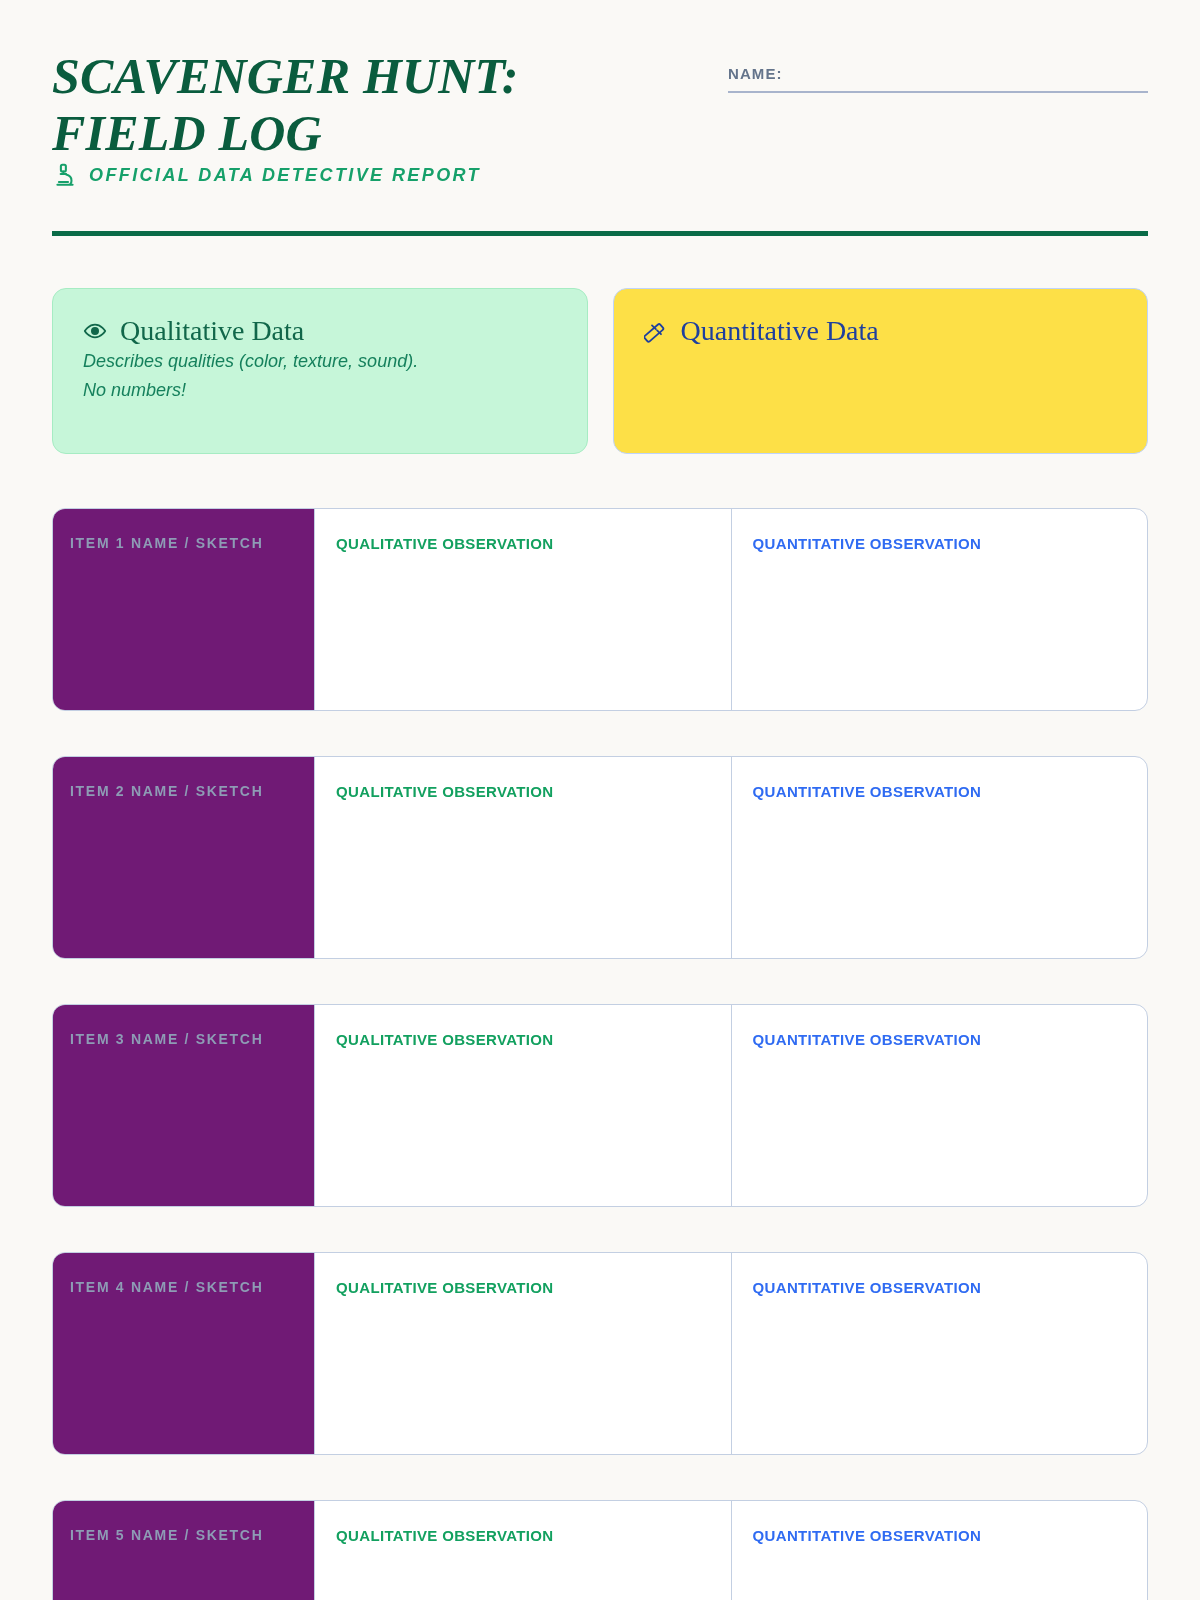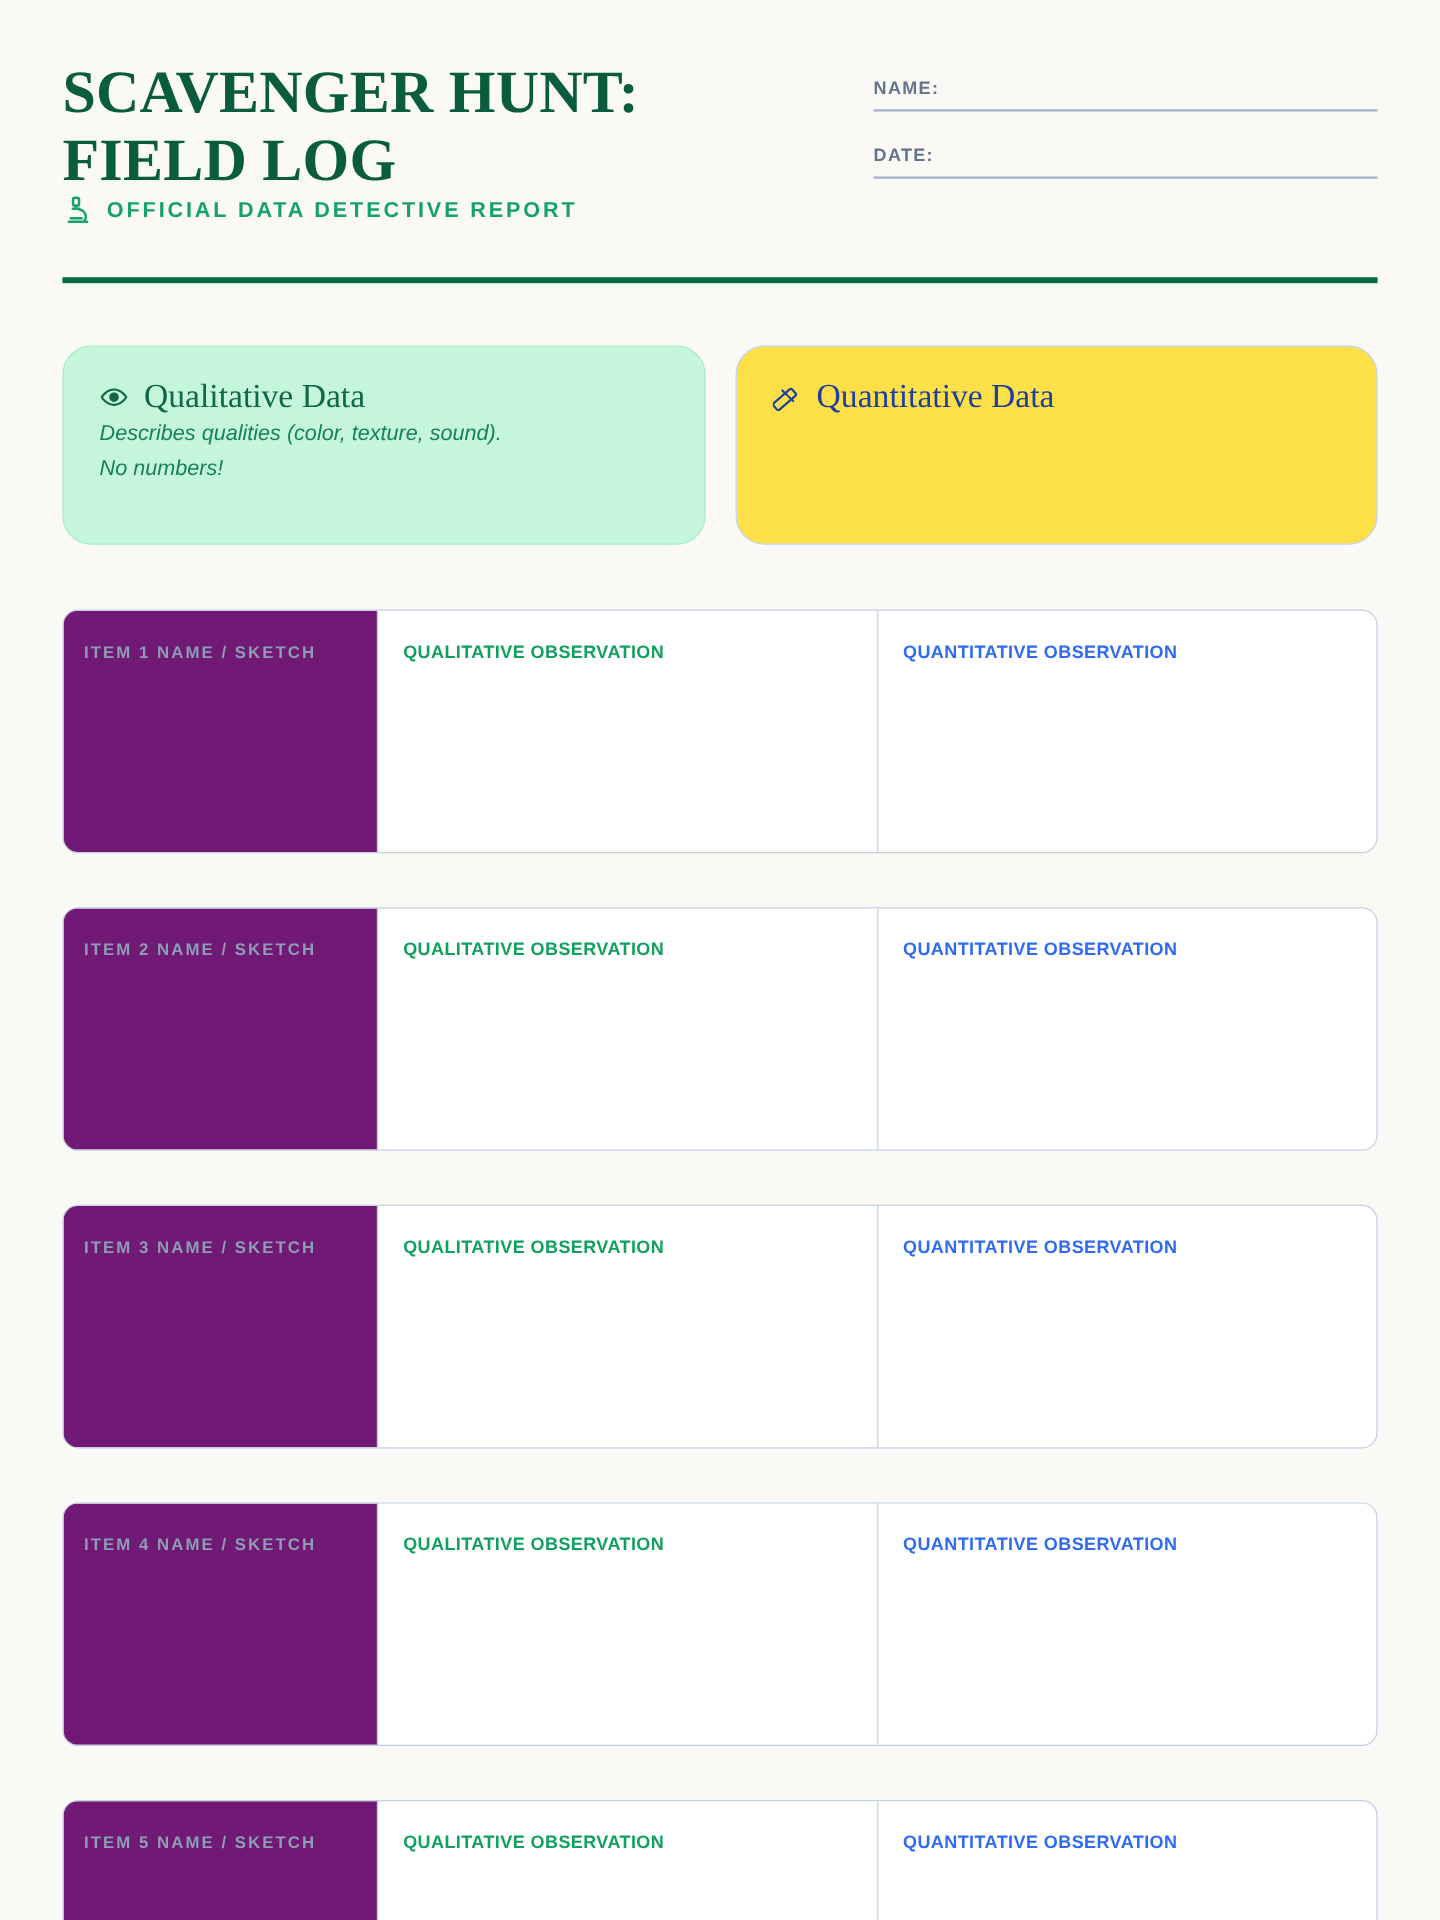--- a/index.html
+++ b/index.html
@@ -25,21 +25,21 @@
   }
 
   
   .header {
     display: flex;
     justify-content: space-between;
     align-items: flex-start;
     padding-top: 48px;
   }
 
-  .header-left { width: 600px; }
+  .header-left { width: 600px; font-style: italic; }
 
   .doc-title {
     font-family: "Liberation Serif", serif;
     font-size: 50px;
     line-height: 57px;
     color: #0a5c3e;
     letter-spacing: 0.2px;
     white-space: pre-line;
   }
 
@@ -93,21 +93,21 @@
 
   
   .legend {
     display: flex;
     gap: 25px;
     margin-top: 52px;
   }
 
   .legend-card {
     flex: 1;
-    border-radius: 24px;
+    border-radius: 14px;
     padding: 26px 30px 30px 30px;
     min-height: 166px;
   }
 
   .legend-card.qual {
     background: #c6f6d9;
     border: 1px solid #a6ecc3;
   }
 
   .legend-card.quant {
@@ -218,24 +218,20 @@
         </span>
         <span class="subtitle-text">OFFICIAL DATA DETECTIVE REPORT</span>
       </div>
     </div>
 
     <div class="header-right">
       <div class="field-block">
         <div class="field-label">NAME:</div>
         <div class="field-line"></div>
       </div>
-      <div class="field-block">
-        <div class="field-label">DATE:</div>
-        <div class="field-line"></div>
-      </div>
     </div>
 
   </div>
 
   <div class="header-rule"></div>
 
   <div class="legend">
 
     <div class="legend-card qual">
       <div class="legend-head">

